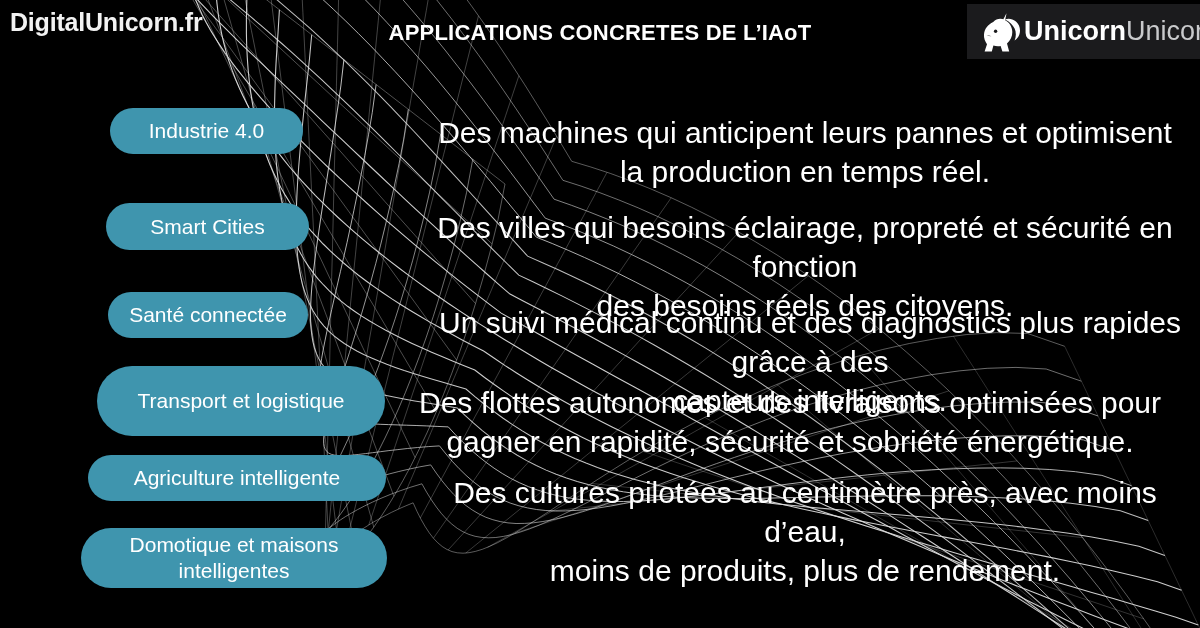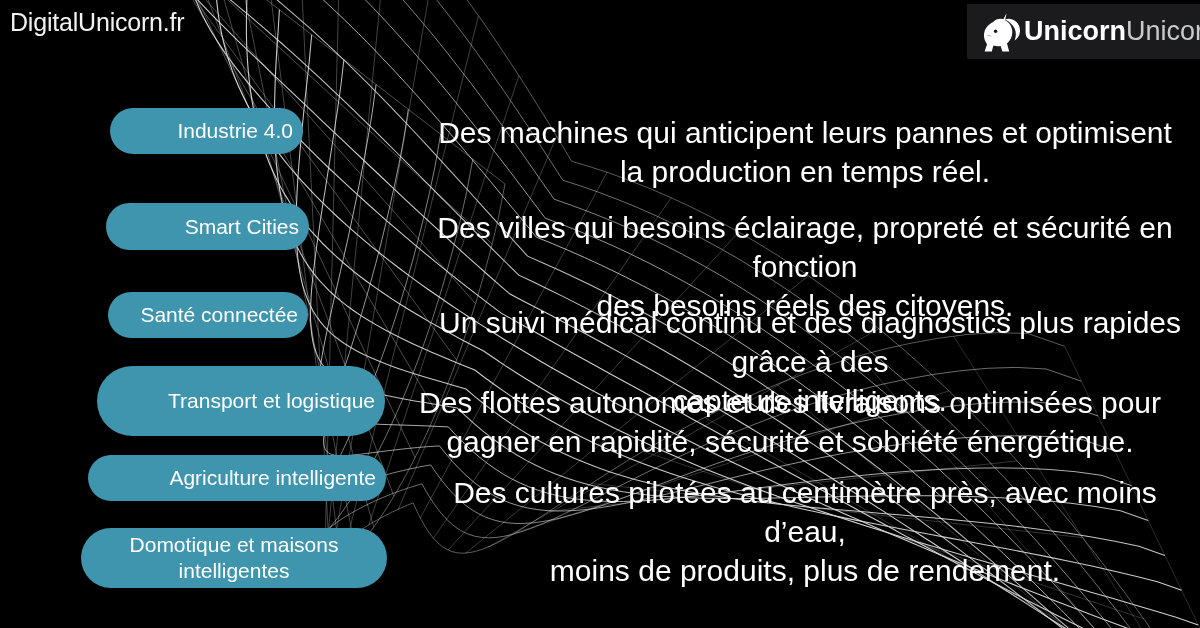--- a/index.html
+++ b/index.html
@@ -25,21 +25,21 @@
     height: 628px;
     pointer-events: none;
   }
 
   
   #site-name {
     position: absolute;
     left: 10px;
     top: 8px;
     font-size: 25px;
-    font-weight: 400;
+    font-weight: 700;
     color: #f2f2f2;
     letter-spacing: -0.2px;
     white-space: nowrap;
   }
 
   
   #page-title {
     position: absolute;
     left: 300px;
     top: 20px;
@@ -76,21 +76,21 @@
   .brand-digital { font-weight: bold; color: #ffffff; }
   .brand-unicorn { font-weight: 400; color: #c9cacc; }
 
   
   .pill {
     position: absolute;
     background: #3f95ae;
     border-radius: 999px;
     display: flex;
     align-items: center;
-    justify-content: flex-end;
+    justify-content: center;
     text-align: center;
     color: #ffffff;
     font-size: 21px;
     line-height: 1.22;
     padding: 2px 10px;
     box-sizing: border-box;
   }
   .pill-1 { left: 110px; top: 108px; width: 193px; height: 46px; }
   .pill-2 { left: 106px; top: 203px; width: 203px; height: 47px; }
   .pill-3 { left: 108px; top: 292px; width: 200px; height: 46px; }
@@ -171,20 +171,21 @@
         <path d="M1200.3 702.4 L1185.8 694.1 L1171.2 685.7 L1156.6 677.3 L1142.0 668.9 L1127.5 660.5 L1112.9 652.1 L1098.3 643.7 L1083.7 635.4 L1069.1 627.0 L1054.6 618.6 L1040.0 610.2 L1025.4 601.8 L1010.8 593.4 L996.3 585.0 L981.7 576.7 L967.1 568.3 L952.5 559.9 L938.0 551.5 L923.4 543.1 L908.8 534.7 L894.2 526.3 L879.6 518.0 L865.1 509.6 L850.5 501.2 L835.9 492.8 L821.3 484.4 L806.8 476.0 L792.2 467.6 L777.6 459.3 L763.0 450.9 L748.4 442.5 L733.9 434.1 L719.3 425.7 L704.7 417.3" stroke="#e8e8e8" stroke-width="0.7" fill="none" opacity="0.38"></path>
         <path d="M1251.6 785.3 L1237.6 773.5 L1223.7 761.7 L1209.7 749.9 L1195.7 738.1 L1181.8 726.3 L1167.8 714.5 L1153.8 702.7 L1139.9 690.9 L1125.9 679.1 L1111.9 667.4 L1098.0 655.6 L1084.0 643.8 L1070.1 632.0 L1056.1 620.2 L1042.1 608.4 L1028.2 596.6 L1014.2 584.8 L1000.2 573.0 L986.3 561.2 L972.3 549.4 L958.3 537.6 L944.4 525.8 L930.4 514.1 L916.4 502.3 L902.5 490.5 L888.5 478.7 L874.5 466.9 L860.6 455.1 L846.6 443.3 L832.6 431.5 L818.7 419.7 L804.7 407.9 L790.8 396.1 L776.8 384.3" stroke="#e8e8e8" stroke-width="0.7" fill="none" opacity="0.37"></path>
         <path d="M1297.4 864.0 L1284.5 849.0 L1271.6 834.1 L1258.7 819.1 L1245.9 804.2 L1233.0 789.2 L1220.1 774.3 L1207.2 759.3 L1194.4 744.4 L1181.5 729.4 L1168.6 714.5 L1155.7 699.5 L1142.9 684.6 L1130.0 669.6 L1117.1 654.7 L1104.2 639.7 L1091.4 624.8 L1078.5 609.8 L1065.6 594.9 L1052.7 579.9 L1039.9 565.0 L1027.0 550.0 L1014.1 535.1 L1001.2 520.1 L988.4 505.2 L975.5 490.2 L962.6 475.3 L949.7 460.3 L936.9 445.4 L924.0 430.4 L911.1 415.5 L898.2 400.6 L885.4 385.6 L872.5 370.7 L859.6 355.7" stroke="#e8e8e8" stroke-width="0.7" fill="none" opacity="0.36"></path>
         <path d="M1337.5 933.7 L1326.2 916.2 L1314.9 898.6 L1303.6 881.0 L1292.3 863.4 L1281.0 845.8 L1269.7 828.3 L1258.4 810.7 L1247.1 793.1 L1235.8 775.5 L1224.5 758.0 L1213.2 740.4 L1201.9 722.8 L1190.6 705.2 L1179.3 687.6 L1168.0 670.1 L1156.7 652.5 L1145.4 634.9 L1134.1 617.3 L1122.8 599.8 L1111.5 582.2 L1100.2 564.6 L1088.9 547.0 L1077.6 529.4 L1066.3 511.9 L1055.0 494.3 L1043.7 476.7 L1032.4 459.1 L1021.1 441.5 L1009.8 424.0 L998.5 406.4 L987.2 388.8 L976.0 371.2 L964.7 353.7 L953.4 336.1" stroke="#e8e8e8" stroke-width="0.7" fill="none" opacity="0.35"></path>
         <path d="M1365.3 973.7 L1356.5 955.2 L1347.6 936.8 L1338.8 918.3 L1330.0 899.9 L1321.1 881.4 L1312.3 863.0 L1303.4 844.5 L1294.6 826.1 L1285.7 807.6 L1276.9 789.2 L1268.1 770.7 L1259.2 752.3 L1250.4 733.8 L1241.5 715.4 L1232.7 696.9 L1223.8 678.5 L1215.0 660.0 L1206.2 641.5 L1197.3 623.1 L1188.5 604.6 L1179.6 586.2 L1170.8 567.7 L1161.9 549.3 L1153.1 530.8 L1144.3 512.4 L1135.4 493.9 L1126.6 475.5 L1117.7 457.0 L1108.9 438.6 L1100.0 420.1 L1091.2 401.7 L1082.4 383.2 L1073.5 364.8 L1064.7 346.3" stroke="#e8e8e8" stroke-width="0.7" fill="none" opacity="0.34"></path>
       </g>
   </svg>
 
   <div id="site-name">DigitalUnicorn.fr</div>
 
+  <div id="page-title">APPLICATIONS CONCRETES DE L’IAoT</div>
 
   <div id="brand-logo">
     <svg id="unicorn-icon" viewBox="0 0 48 44" aria-hidden="true">
       <path fill="#ffffff" d="M31.5 3.2 L25.6 14.4 L29.2 15.2 Z"></path>
       <path fill="#ffffff" d="M18.2 12.0 C13.0 14.4 9.6 18.6 9.0 24.2 C8.6 28.0 10.2 31.4 12.0 34.2
                L9.6 41.6 L16.8 41.6 L18.4 35.6 C20.6 36.4 23.2 36.6 25.6 36.1
                L27.4 41.6 L34.2 41.6 L32.0 33.4 C35.4 30.6 37.4 26.6 37.3 22.0
                C37.2 16.6 34.2 12.2 29.8 10.0 C26.0 8.1 21.6 8.4 18.2 12.0 Z"></path>
       <path fill="#ffffff" d="M30.0 9.4 C33.6 8.0 37.6 8.8 40.6 11.2 C44.0 14.0 45.6 18.4 44.8 22.7
                C44.2 26.0 42.3 28.7 39.6 30.4 C41.2 26.6 41.3 22.4 39.6 18.6

